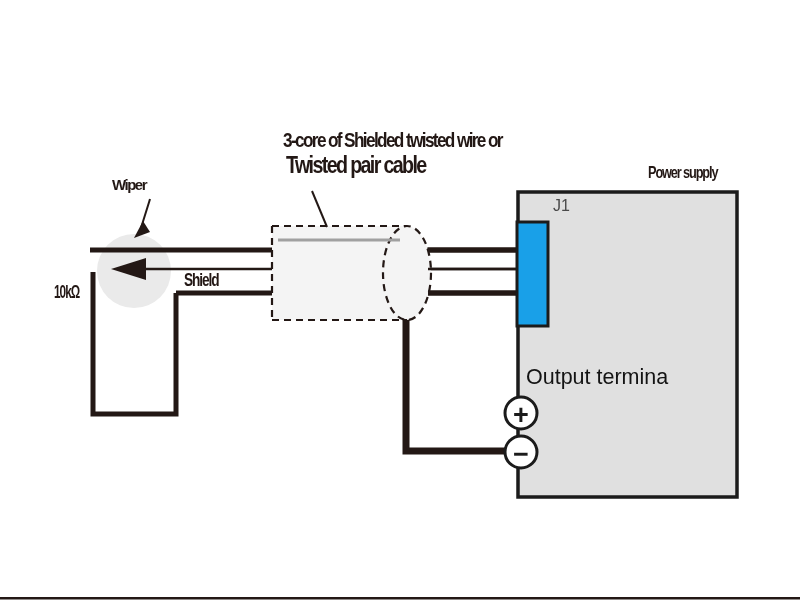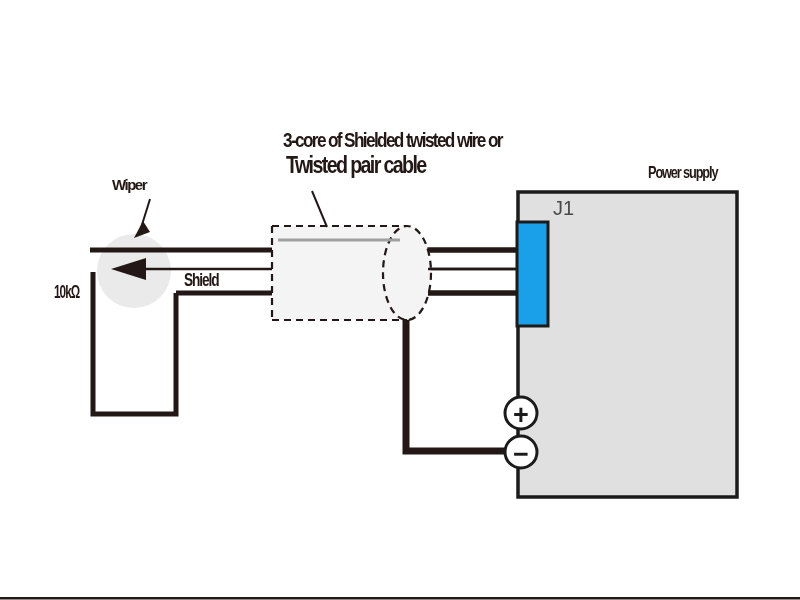--- a/index.html
+++ b/index.html
@@ -66,15 +66,16 @@
   <div class="lbl bold vtight" style="left:286px;top:153px;font-size:24px;transform:scaleX(0.82);">Twisted pair cable</div>
 
   <div class="lbl bold tight" style="left:112px;top:177px;font-size:15px;">Wiper</div>
 
   <div class="lbl bold tight" style="left:54px;top:282px;font-size:19px;transform:scaleX(0.62);">10kΩ</div>
 
   <div class="lbl bold tight" style="left:184px;top:270px;font-size:19px;transform:scaleX(0.72);">Shield</div>
 
   <div class="lbl bold tight" style="left:648px;top:164px;font-size:17px;transform:scaleX(0.75);">Power supply</div>
 
-  <div class="lbl" style="left:553px;top:198px;font-size:20px;color:#4a4a4a;">J1</div>
+  <div class="lbl" style="left:553px;top:198px;font-size:16px;color:#4a4a4a;">J1</div>
 
+  <div class="lbl" style="left:526px;top:367px;font-size:21.5px;color:#141414;">Output termina</div>
 </div>
 
 </body></html>

